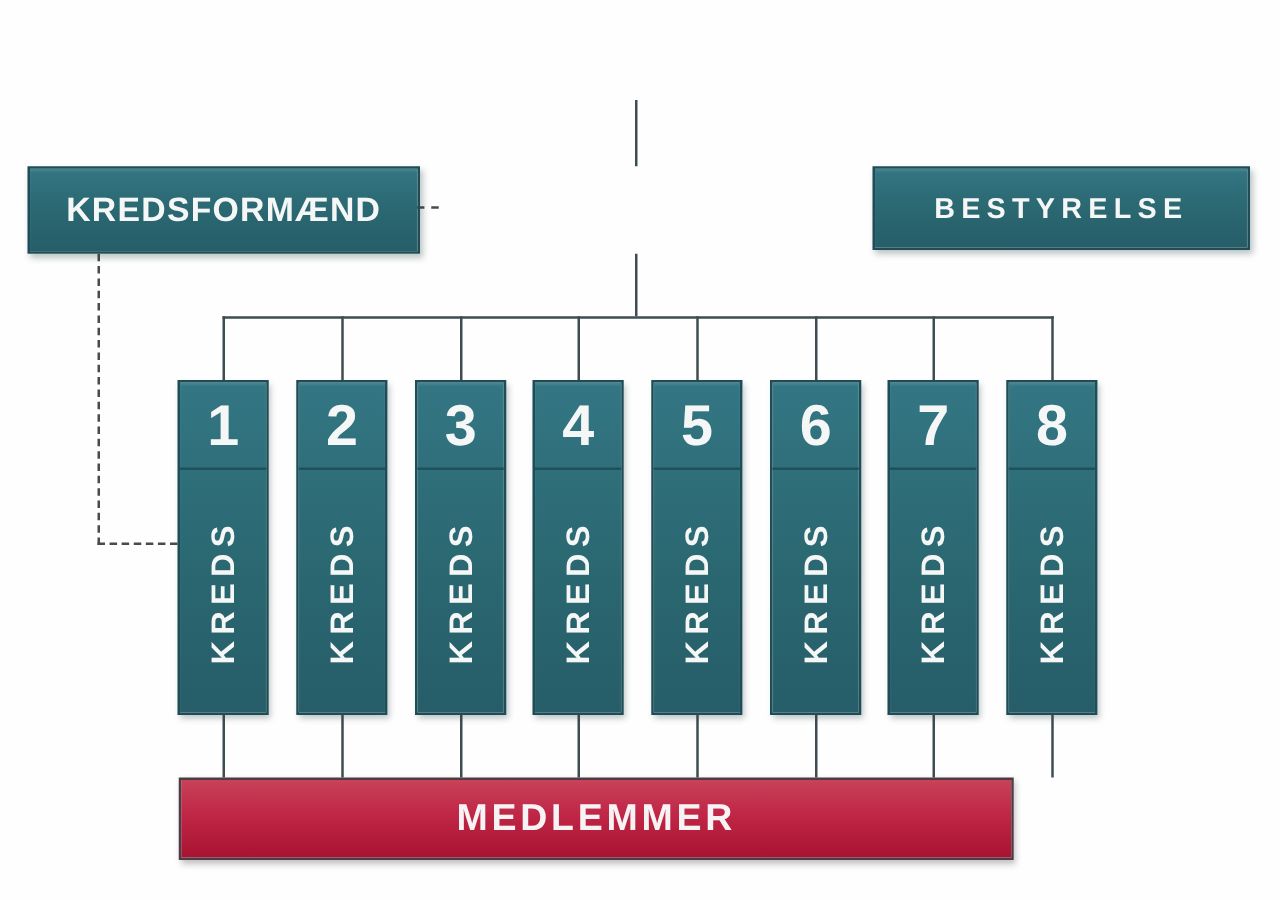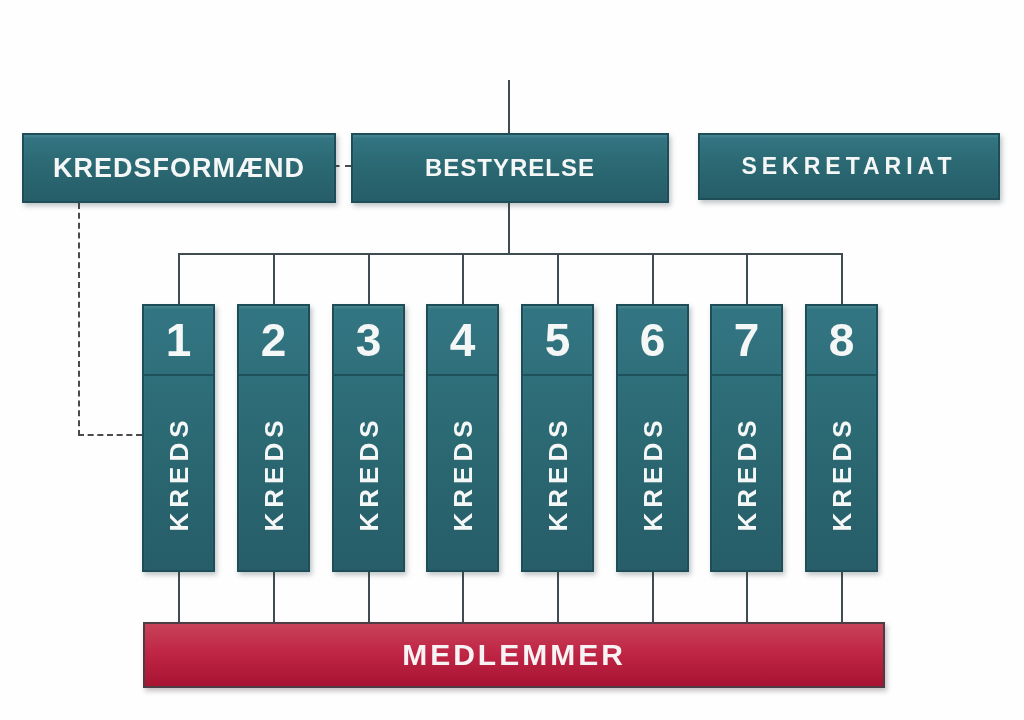--- a/index.html
+++ b/index.html
@@ -27,21 +27,21 @@
     font-weight: bold;
     text-align: center;
   }
   .box-top        { left: 218px; top: 8px;   width: 582px; height: 72px; font-size: 26px; letter-spacing: 1px; }
   .box-left       { left: 22px;   top: 133px; width: 314px; height: 70px; font-size: 27px; letter-spacing: 1px; }
   .box-center     { left: 351px; top: 133px; width: 318px; height: 70px; font-size: 24px; letter-spacing: 1px; }
   .box-right      { left: 698px; top: 133px; width: 302px; height: 67px; font-size: 23px; letter-spacing: 5px; }
 
   .redbox {
     position: absolute;
-    left: 143px; top: 622px; width: 742px; height: 66px;
+    left: 143px; top: 622px; width: 668px; height: 66px;
     box-sizing: border-box;
     background: linear-gradient(180deg, #c74258 0%, #c02646 45%, #a81332 100%);
     border: 2px solid #4d3c44;
     box-shadow: 2px 3px 5px rgba(60, 40, 45, 0.30);
     color: #f7f3f4;
     display: flex;
     align-items: center;
     justify-content: center;
     font-weight: bold;
     font-size: 30px;
@@ -129,26 +129,23 @@
 
   <div class="dash h" style="left:322px; top:165px; width:29px;"></div>
   <div class="dash v" style="left:78px;  top:203px; height:233px;"></div>
   <div class="dash h" style="left:78px;  top:434px; width:64px;"></div>
 
 
   <div class="tealbox box-left">
     <span>KREDSFORMÆND</span>
   </div>
 
-  <div class="tealbox box-center">
+
+  <div class="tealbox box-right">
     <span>BESTYRELSE</span>
-  </div>
-
-  <div class="tealbox box-right">
-    <span>SEKRETARIAT</span>
   </div>
 
   <div class="kreds" style="left:142px;">
     <div class="num">1</div>
     <div class="kdivider"></div>
     <div class="klabel">
         <span>KREDS</span>
       </div>
   </div>
   <div class="kreds" style="left:237px;">

